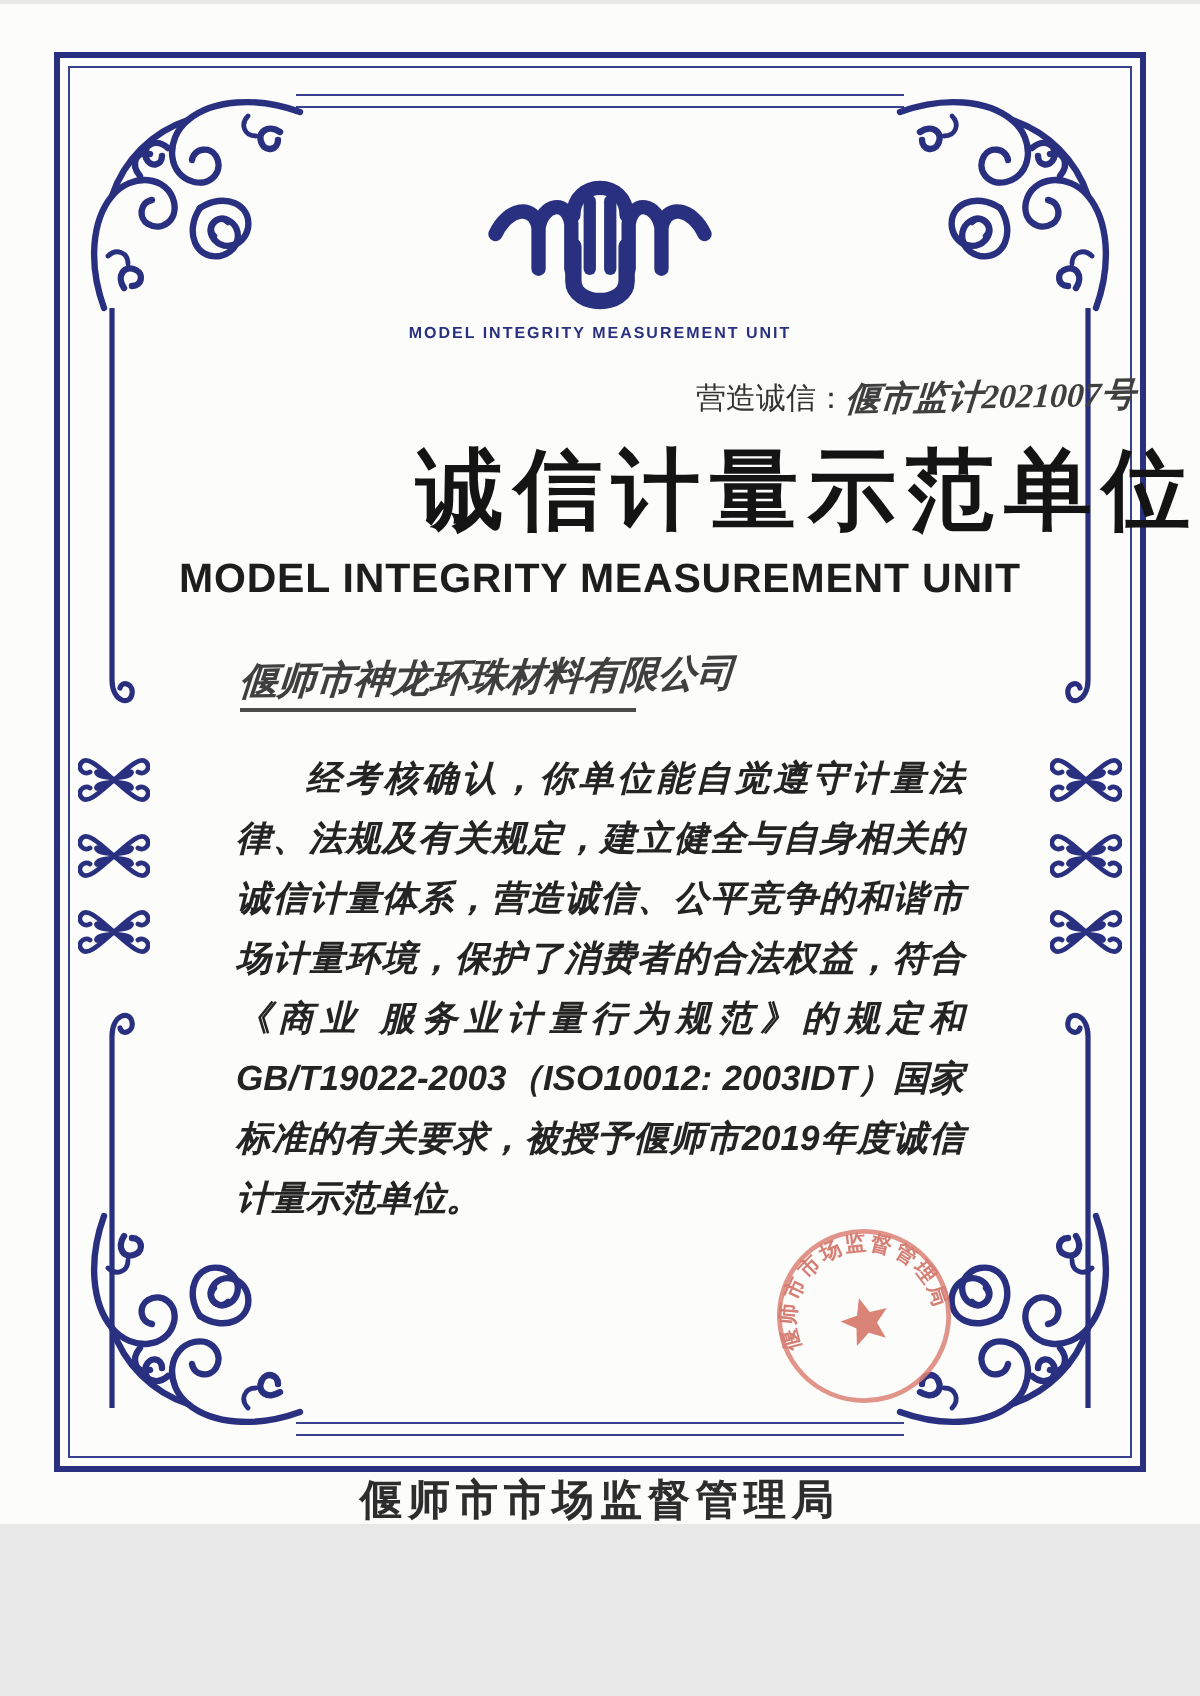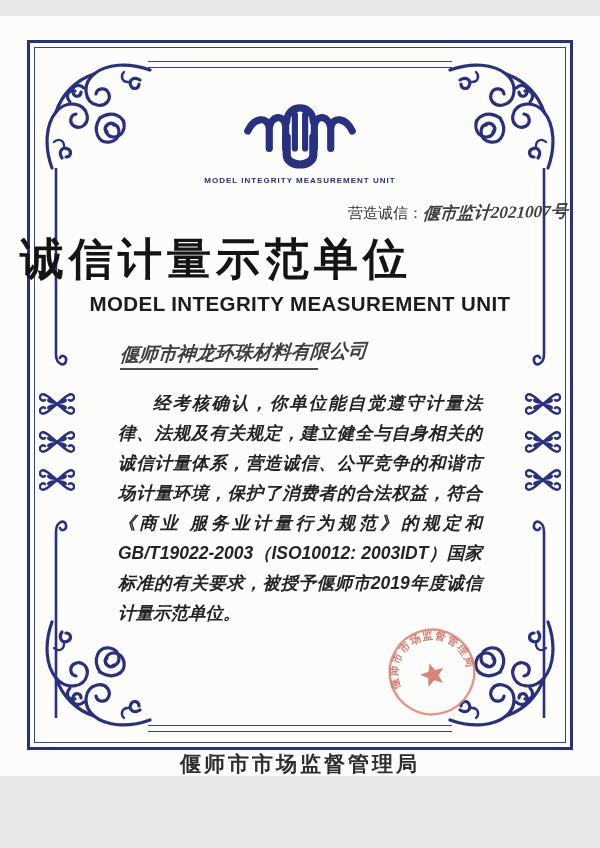--- a/index.html
+++ b/index.html
@@ -1,17 +1,17 @@
 <!DOCTYPE html>
 <html><head>
 <meta charset="utf-8">
 <style>
   html,body{margin:0;padding:0;background:#e8e8e8;}
   .page{
-    position:relative;width:600px;height:760px;margin:16px auto;
+    position:relative;width:600px;height:760px;margin:2px auto;
     background:#fcfcfb;overflow:hidden;
     font-family:"Liberation Sans", sans-serif;
   }
   
   .frame-a{position:absolute;left:27px;right:27px;top:24px;bottom:26px;
     border:3px solid #2a3080;pointer-events:none;}
   .frame-b{position:absolute;left:34px;right:34px;top:31px;bottom:33px;
     border:1px solid #39418f;pointer-events:none;}
   .h-line{position:absolute;left:148px;right:148px;height:5px;
     border-top:1px solid #39418f;border-bottom:1px solid #39418f;}
@@ -26,21 +26,21 @@
   
   .logo-mark{position:absolute;left:243px;top:74px;width:114px;height:84px;}
   .logo-caption{position:absolute;left:0;right:0;top:160px;text-align:center;
     color:#2a3080;font-size:8px;font-weight:bold;letter-spacing:1px;}
   
   .cert-no{position:absolute;left:348px;top:185px;font-size:15px;color:#333;
     white-space:nowrap;}
   .handwrite{font-family:"Liberation Serif", serif;font-style:italic;
     color:#3f3f3f;display:inline-block;transform:skewX(-5deg) rotate(-1deg);}
   .cert-no .handwrite{font-size:17px;font-weight:bold;}
-  .title-zh{position:absolute;left:0;right:0;top:214px;margin:0;text-align:left;
+  .title-zh{position:absolute;left:0;right:0;top:214px;margin:0;text-align:right;
     font-family:"Liberation Serif","DejaVu Serif",serif;
     font-size:44px;font-weight:bold;letter-spacing:5px;color:#141414;padding-left:20px;}
   .title-en{position:absolute;left:0;right:0;top:276px;margin:0;text-align:center;
     font-size:20.5px;font-weight:800;letter-spacing:0.4px;color:#1d1d1d;}
   .company{position:absolute;left:120px;top:324px;width:198px;
     border-bottom:2px solid #4a4a4a;padding-bottom:2px;text-align:center;}
   .company .handwrite{font-size:19px;font-weight:bold;white-space:nowrap;}
   .body-text{position:absolute;left:118px;top:372px;width:364px;margin:0;
     font-size:17.5px;line-height:30px;font-weight:600;color:#242424;
     text-align:justify;text-indent:2em;font-style:italic;}

